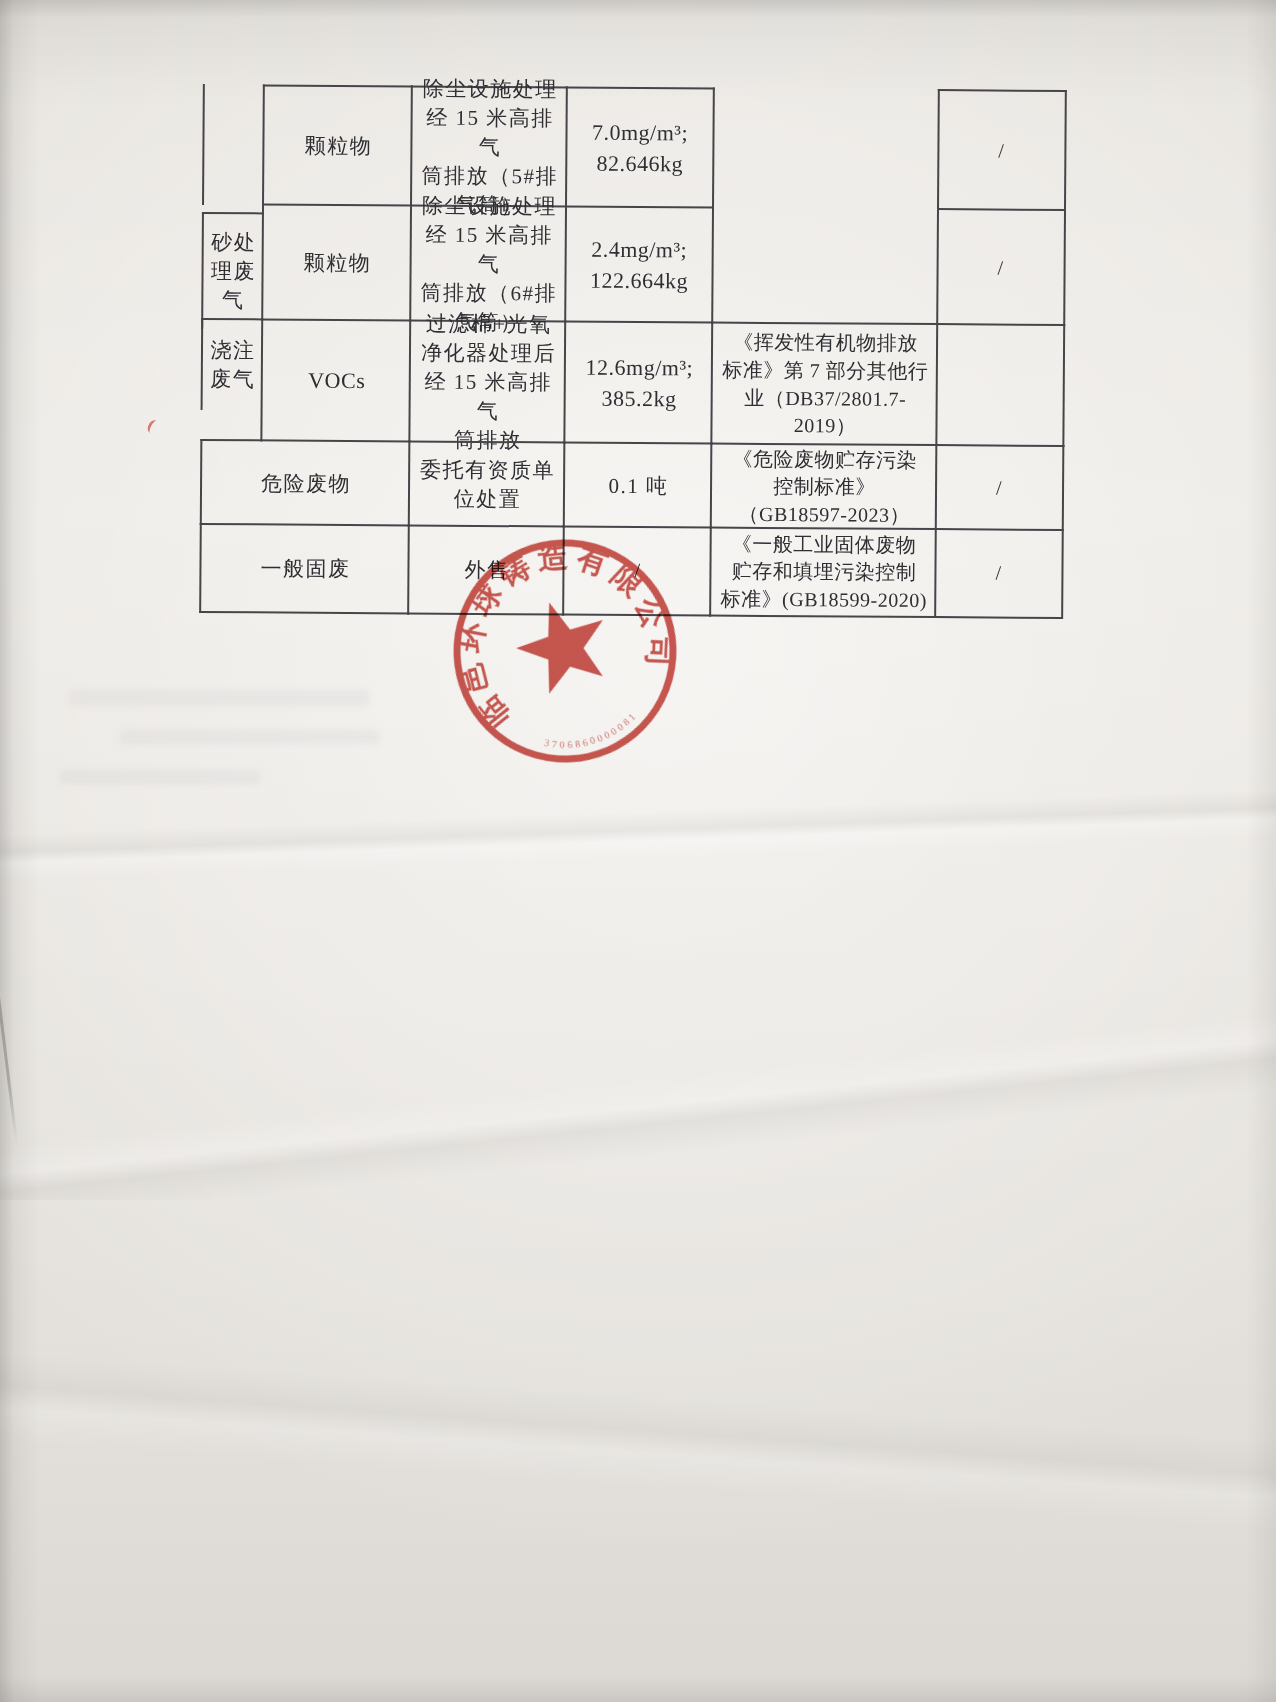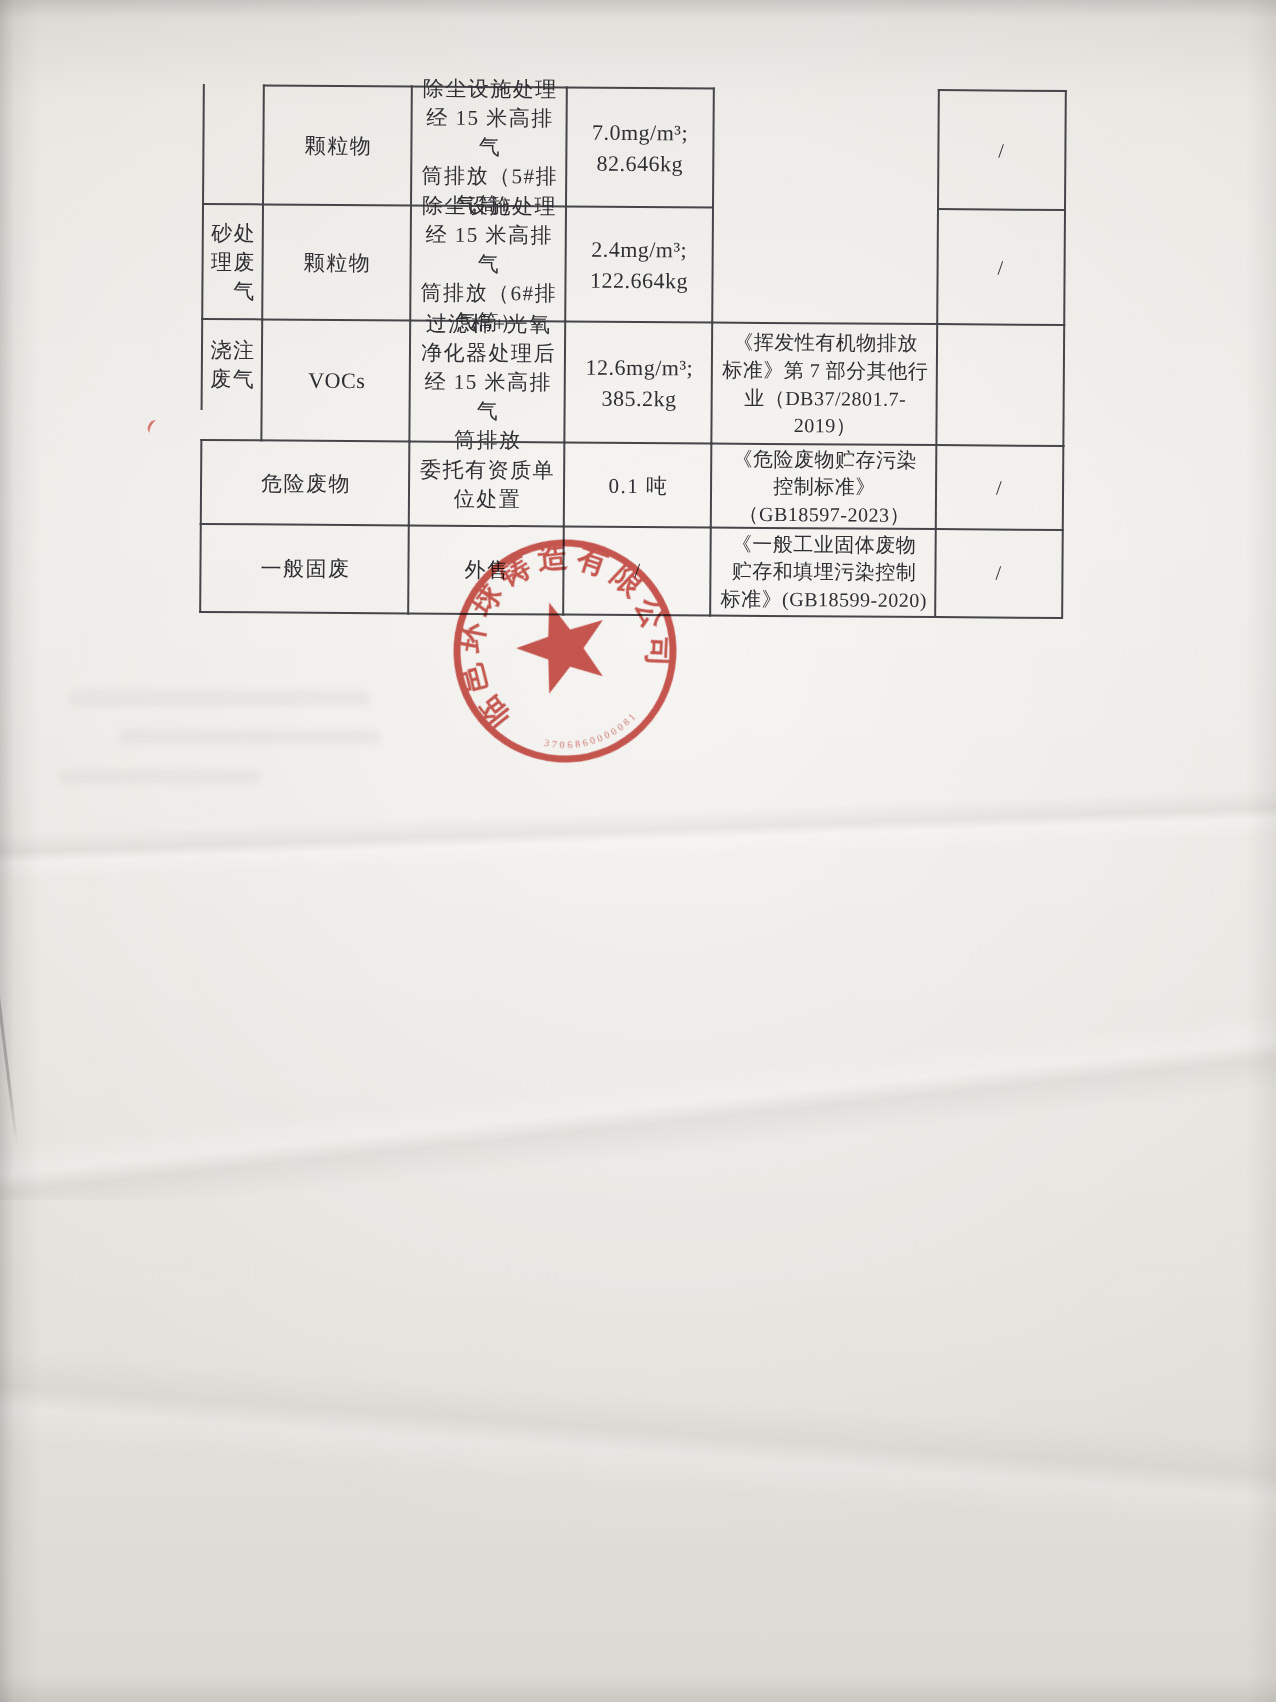--- a/index.html
+++ b/index.html
@@ -82,21 +82,21 @@
   <div class="cell bl" style="left:0;top:0;width:62px;height:121px;"></div>
   <div class="cell bl bt" style="left:60px;top:0;width:150px;height:121px;">颗粒物</div>
   <div class="cell bl bt pre" style="left:208px;top:0;width:157px;height:121px;">除尘设施处理
 经 15 米高排气
 筒排放（5#排
 气筒）</div>
   <div class="cell bl bt br pre latin" style="left:363px;top:0;width:149px;height:121px;">7.0mg/m³;
 82.646kg</div>
   <div class="cell bl bt br slash" style="left:735px;top:0;width:129px;height:121px;">/</div>
 
-  <div class="cell bl bt pre" style="left:0;top:119px;width:62px;height:117px;text-align:right;">砂处
+  <div class="cell bl bt pre" style="left:0;top:128px;width:62px;height:117px;">砂处
 理废
 气</div>
   <div class="cell bl bt" style="left:60px;top:119px;width:150px;height:117px;">颗粒物</div>
   <div class="cell bl bt pre" style="left:208px;top:119px;width:157px;height:117px;">除尘设施处理
 经 15 米高排气
 筒排放（6#排
 气筒）</div>
   <div class="cell bl bt br pre latin" style="left:363px;top:119px;width:149px;height:117px;">2.4mg/m³;
 122.664kg</div>
   <div class="cell bl bt br slash" style="left:735px;top:119px;width:129px;height:117px;">/</div>

